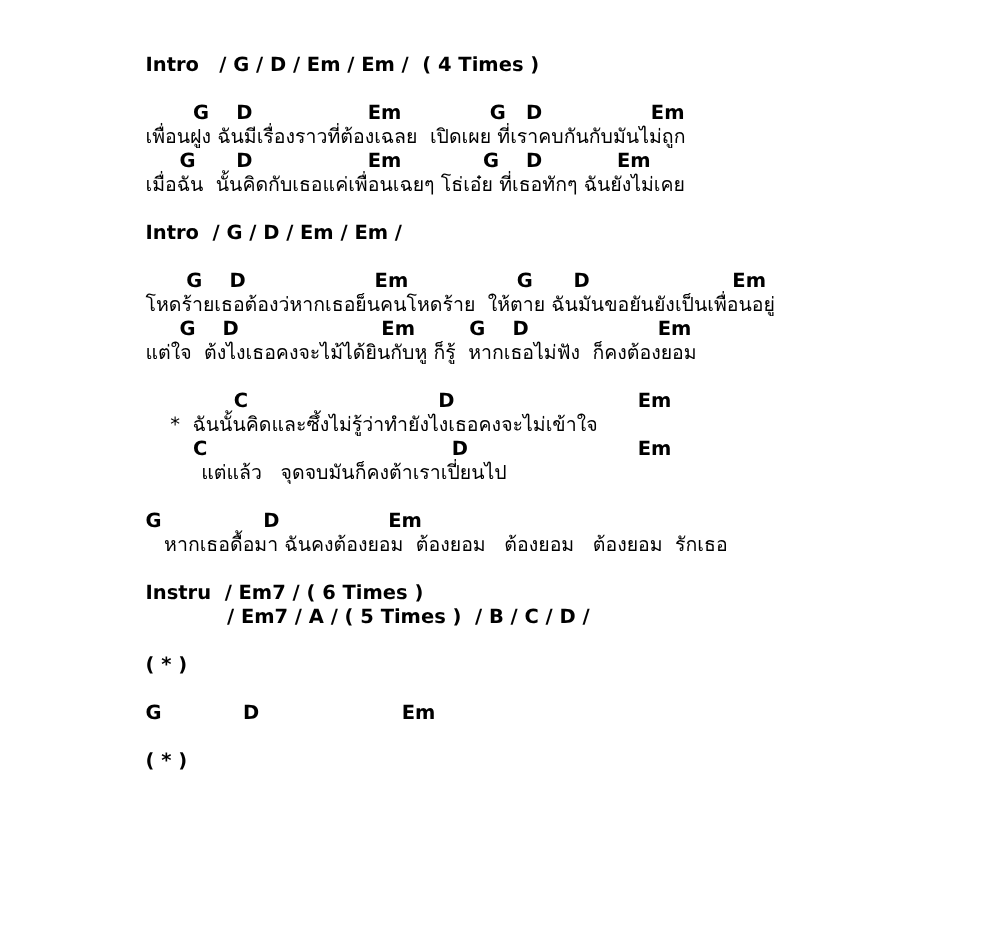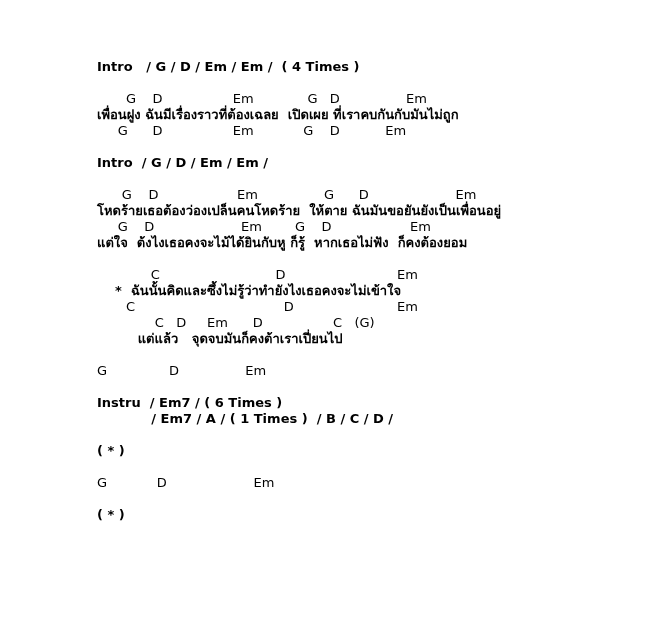--- a/index.html
+++ b/index.html
@@ -10,58 +10,58 @@
   body {
     width: 661px;
     height: 621px;
     overflow: hidden;
     font-family: "DejaVu Sans", "Liberation Sans", sans-serif;
     font-size: 13px;
     color: #000000;
   }
   .sheet {
     padding: 36px 10px 0 97px;
-    margin-top: 23px;
   }
   .line {
     white-space: pre;
     height: 16px;
     line-height: 16px;
   }
   .header { font-weight: bold; }
-  .chords { font-weight: normal; }
-  .lyric  { font-weight: bold; }
+  .chords { font-weight: bold; }
+  .lyric  { font-weight: normal; }
   .gap    { }
 </style>
 </head>
 <body>
 
 <div class="sheet">
     <div class="line header">Intro   / G / D / Em / Em /  ( 4 Times )</div>
     <div class="line gap"></div>
     <div class="line chords">       G    D                 Em             G   D                Em</div>
     <div class="line lyric">เพื่อนฝูง ฉันมีเรื่องราวที่ต้องเฉลย  เปิดเผย ที่เราคบกันกับมันไม่ถูก</div>
     <div class="line chords">     G      D                 Em            G    D           Em</div>
+    <div class="line lyric">เมื่อฉัน  นั้นคิดกับเธอแค่เพื่อนเฉยๆ โธ่เอ๋ย ที่เธอทักๆ ฉันยังไม่เคย</div>
     <div class="line gap"></div>
     <div class="line header">Intro  / G / D / Em / Em /</div>
     <div class="line gap"></div>
     <div class="line chords">      G    D                   Em                G      D                     Em</div>
-    <div class="line lyric">โหดร้ายเธอต้องว่องเปล็นคนโหดร้าย  ให้ตาย ฉันมันขอยันยังเป็นเพื่อนอยู่</div>
+    <div class="line lyric">โหดร้ายเธอต้องว่หากเธอย็นคนโหดร้าย  ให้ตาย ฉันมันขอยันยังเป็นเพื่อนอยู่</div>
     <div class="line chords">     G    D                     Em        G    D                   Em</div>
     <div class="line lyric">แต่ใจ  ต้งไงเธอคงจะไม้ได้ยินกับหู ก็รู้  หากเธอไม่ฟัง  ก็คงต้องยอม</div>
     <div class="line gap"></div>
     <div class="line chords">             C                            D                           Em</div>
     <div class="line lyric">    *  ฉันนั้นคิดและซึ้งไม่รู้ว่าทำยังไงเธอคงจะไม่เข้าใจ</div>
     <div class="line chords">       C                                    D                         Em</div>
-    <div class="line chords">              C   D     Em      D                 C   (G)</div>
     <div class="line lyric">         แต่แล้ว   จุดจบมันก็คงต้าเราเปี่ยนไป</div>
     <div class="line gap"></div>
     <div class="line chords">G               D                Em</div>
+    <div class="line lyric">   หากเธอดื้อมา ฉันคงต้องยอม  ต้องยอม   ต้องยอม   ต้องยอม  รักเธอ</div>
     <div class="line gap"></div>
     <div class="line header">Instru  / Em7 / ( 6 Times )</div>
-    <div class="line header">            / Em7 / A / ( 1 Times )  / B / C / D /</div>
+    <div class="line header">            / Em7 / A / ( 5 Times )  / B / C / D /</div>
     <div class="line gap"></div>
     <div class="line header">( * )</div>
     <div class="line gap"></div>
     <div class="line chords">G            D                     Em</div>
     <div class="line gap"></div>
     <div class="line header">( * )</div>
   </div>
 
 </body></html>

